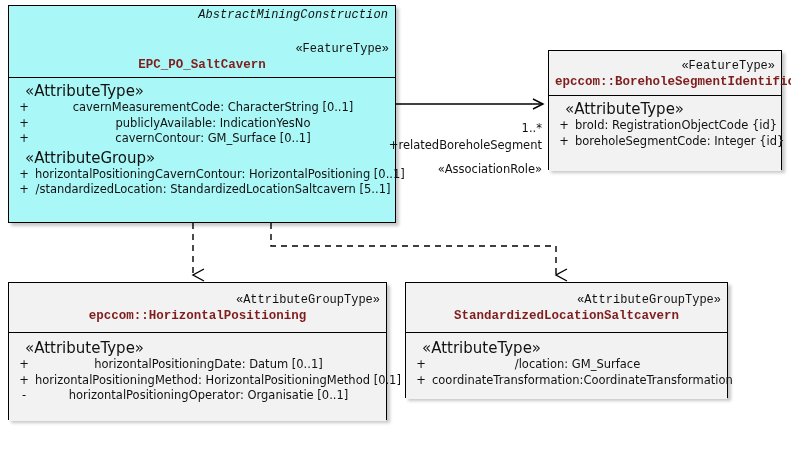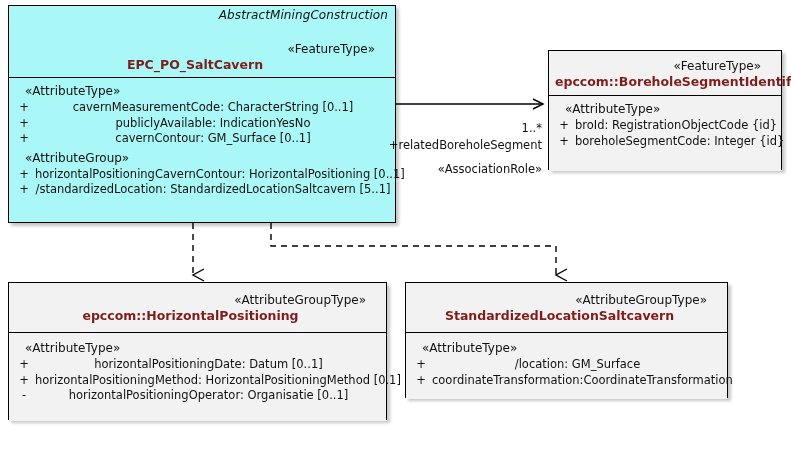--- a/index.html
+++ b/index.html
@@ -27,21 +27,22 @@
   .uml-class.cyan { background: #aaf7f7; }
   .uml-class.cyan .class-header { background: #aaf7f7; }
   .uml-class.cyan .class-body   { background: #aaf7f7; }
 
   .class-header {
     position: relative;
     box-sizing: border-box;
     background: #f2f2f2;
     border-bottom: 1.6px solid #000000;
     text-align: center;
-    padding: 4px 20px 5px 6px;
+    padding: 4px 6px 5px 6px;
+    font-family: Liberation Mono, monospace;
   }
   .class-body {
     box-sizing: border-box;
     background: #f2f2f2;
     padding: 5px 4px 5px 4px;
   }
 
   .pkg-label {
     position: absolute;
     top: 2px;
@@ -60,21 +61,21 @@
   .class-name {
     font-size: 12.5px;
     font-weight: bold;
     color: #7f1d1d;
     line-height: 16px;
     white-space: nowrap;
   }
 
   
   .attr-group-label {
-    font-size: 12px;
+    font-size: 15px;
     color: #111111;
     padding: 1px 0 1px 12px;
     line-height: 15px;
   }
   .attr-row {
     display: flex;
     align-items: baseline;
     font-size: 11.5px;
     color: #111111;
     line-height: 15.5px;

